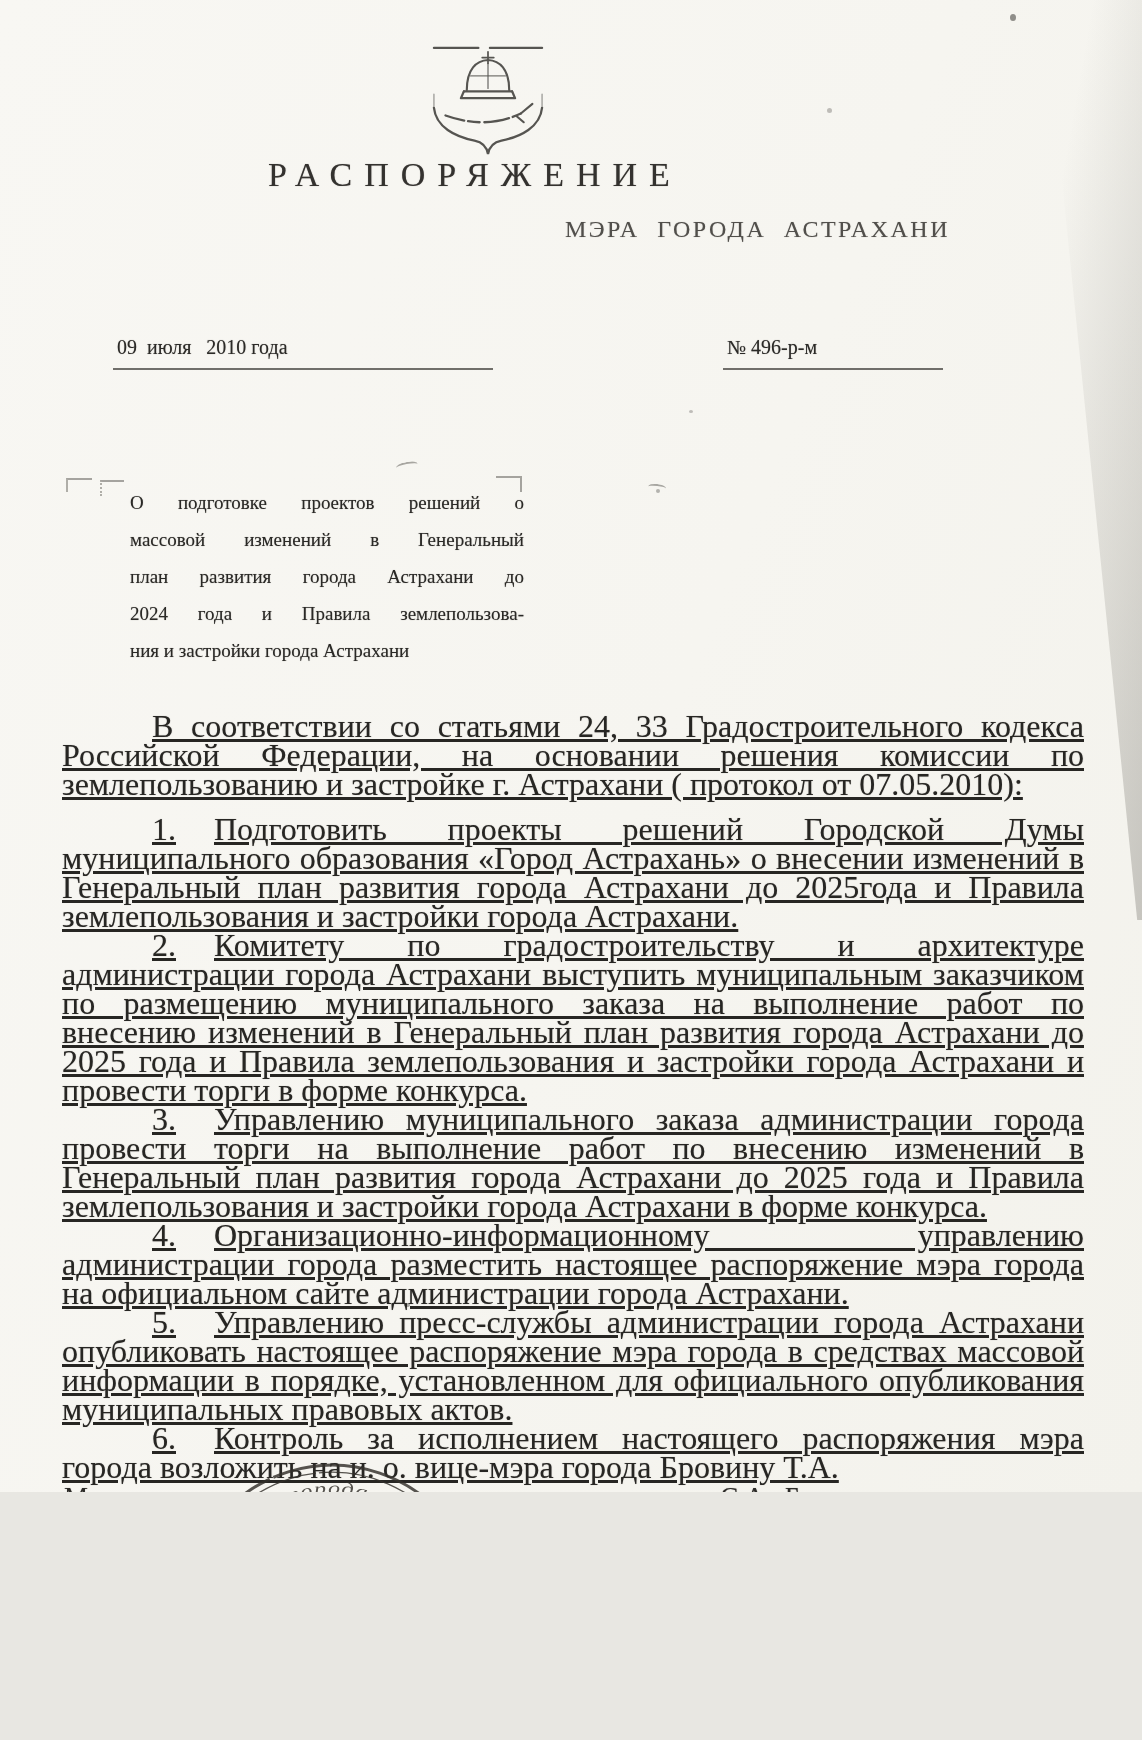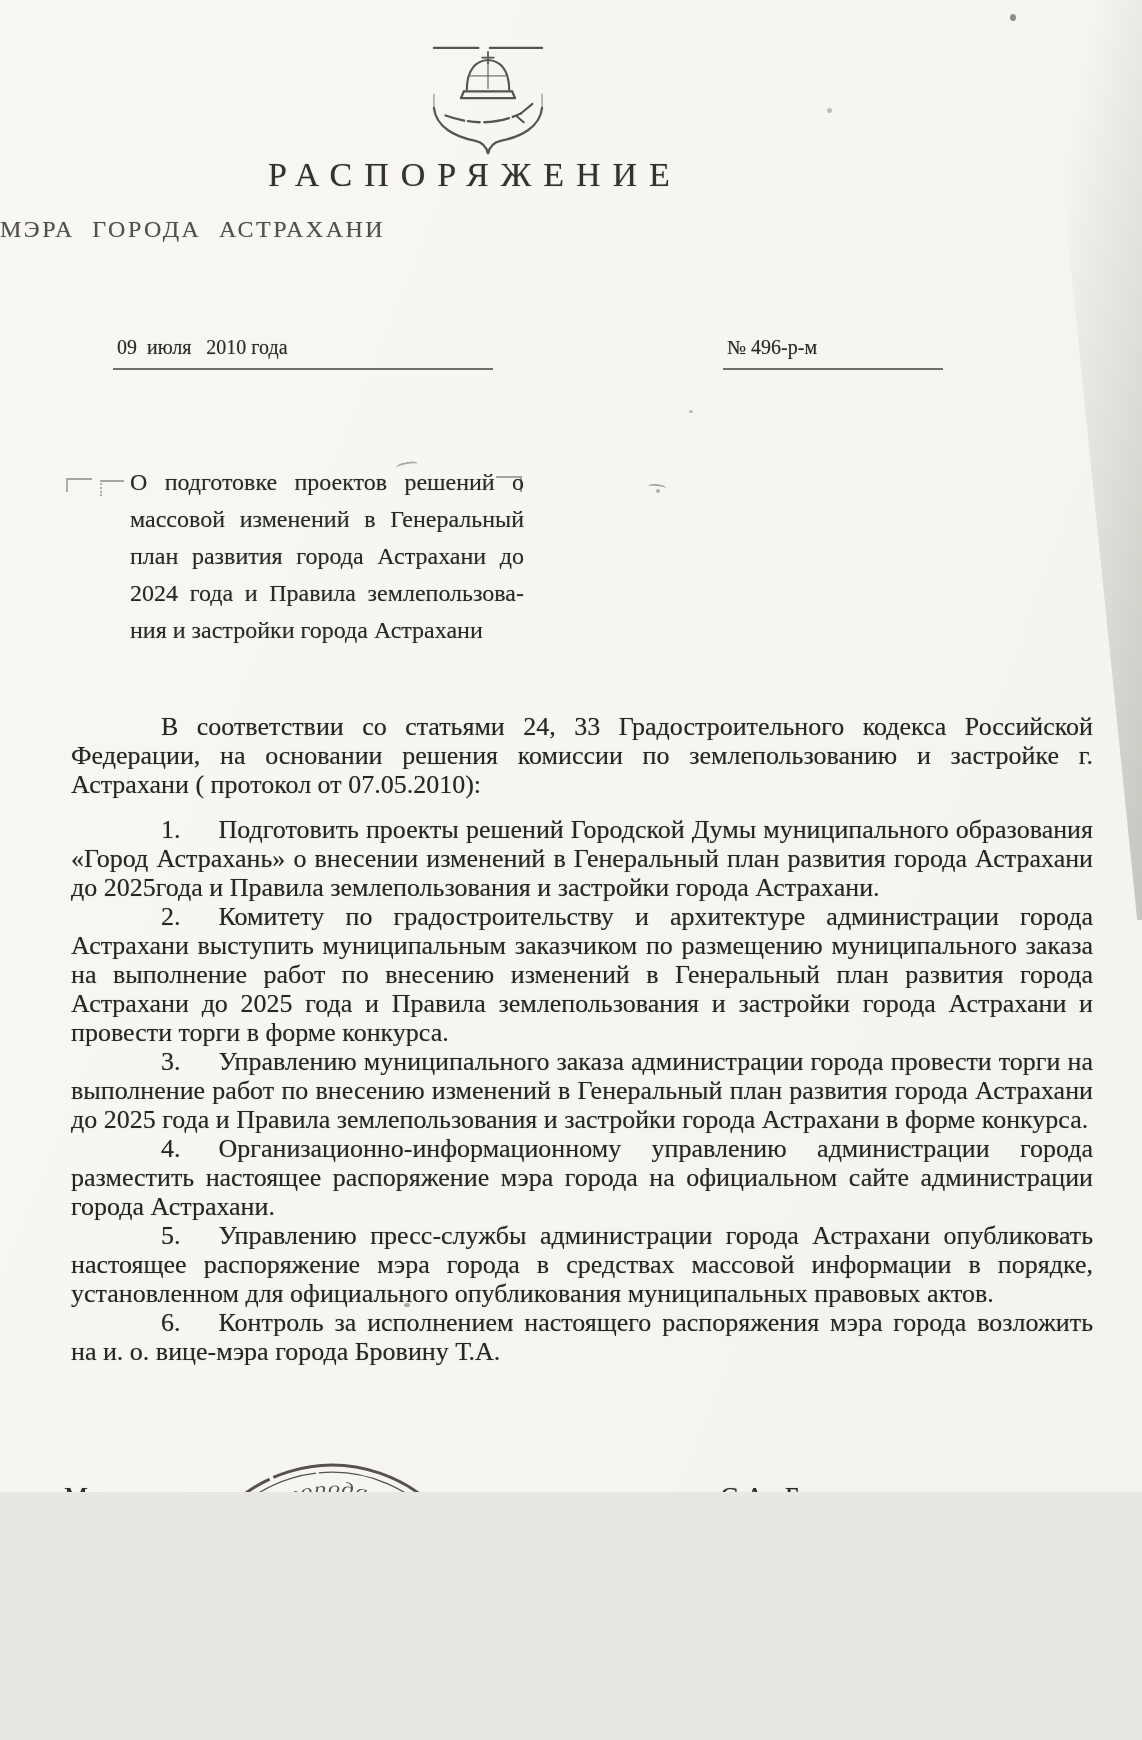--- a/index.html
+++ b/index.html
@@ -25,40 +25,40 @@
 
   
   .emblem{position:absolute;left:432px;top:44px;}
   .doc-title{
     position:absolute;left:0;top:156px;width:950px;
     text-align:center;font-size:34px;letter-spacing:12px;
     color:#34322f;
   }
   .doc-subtitle{
     position:absolute;left:0;top:216px;width:950px;
-    text-align:left;font-size:24px;letter-spacing:2.5px;word-spacing:9px;
+    text-align:right;font-size:24px;letter-spacing:2.5px;word-spacing:9px;
     color:#3b3935;opacity:.88;
   }
 
   
   .date-text,.num-text{
     position:absolute;top:336px;font-size:20px;white-space:pre;
     border-bottom:2px solid rgba(60,58,54,.72);
     padding:0 4px 9px 4px;color:#2b2a27;
   }
   .date-text{left:113px;width:372px;}
   .num-text{left:723px;width:212px;}
 
   
-  .subject{position:absolute;left:130px;top:464px;width:394px;font-size:24px;line-height:37px;color:#2a2926;}
+  .subject{position:absolute;left:130px;top:484px;width:394px;font-size:19px;line-height:37px;color:#2a2926;}
   .subject-line{text-align:justify;text-align-last:justify;}
   .subject-last{text-align-last:auto;}
 
   
-  .body-text{position:absolute;left:71px;top:712px;width:1022px;font-size:26px;line-height:29px;color:#272623;}
+  .body-text{position:absolute;left:62px;top:712px;width:1022px;font-size:32px;line-height:29px;color:#272623;text-decoration:underline;}
   .body-text p{margin:0;text-align:justify;text-indent:90px;}
   p.intro{margin-bottom:16px;}
   .item-num{margin-right:38px;}
 
   
   .sig-row{position:absolute;left:64px;top:1482px;width:1020px;display:flex;justify-content:space-between;font-size:27px;color:#2b2a27;gap:20px;}
   .sig-right{margin-right:200px;white-space:pre;}
 
   
   .stamp{position:absolute;left:156px;top:1436px;pointer-events:none;}

